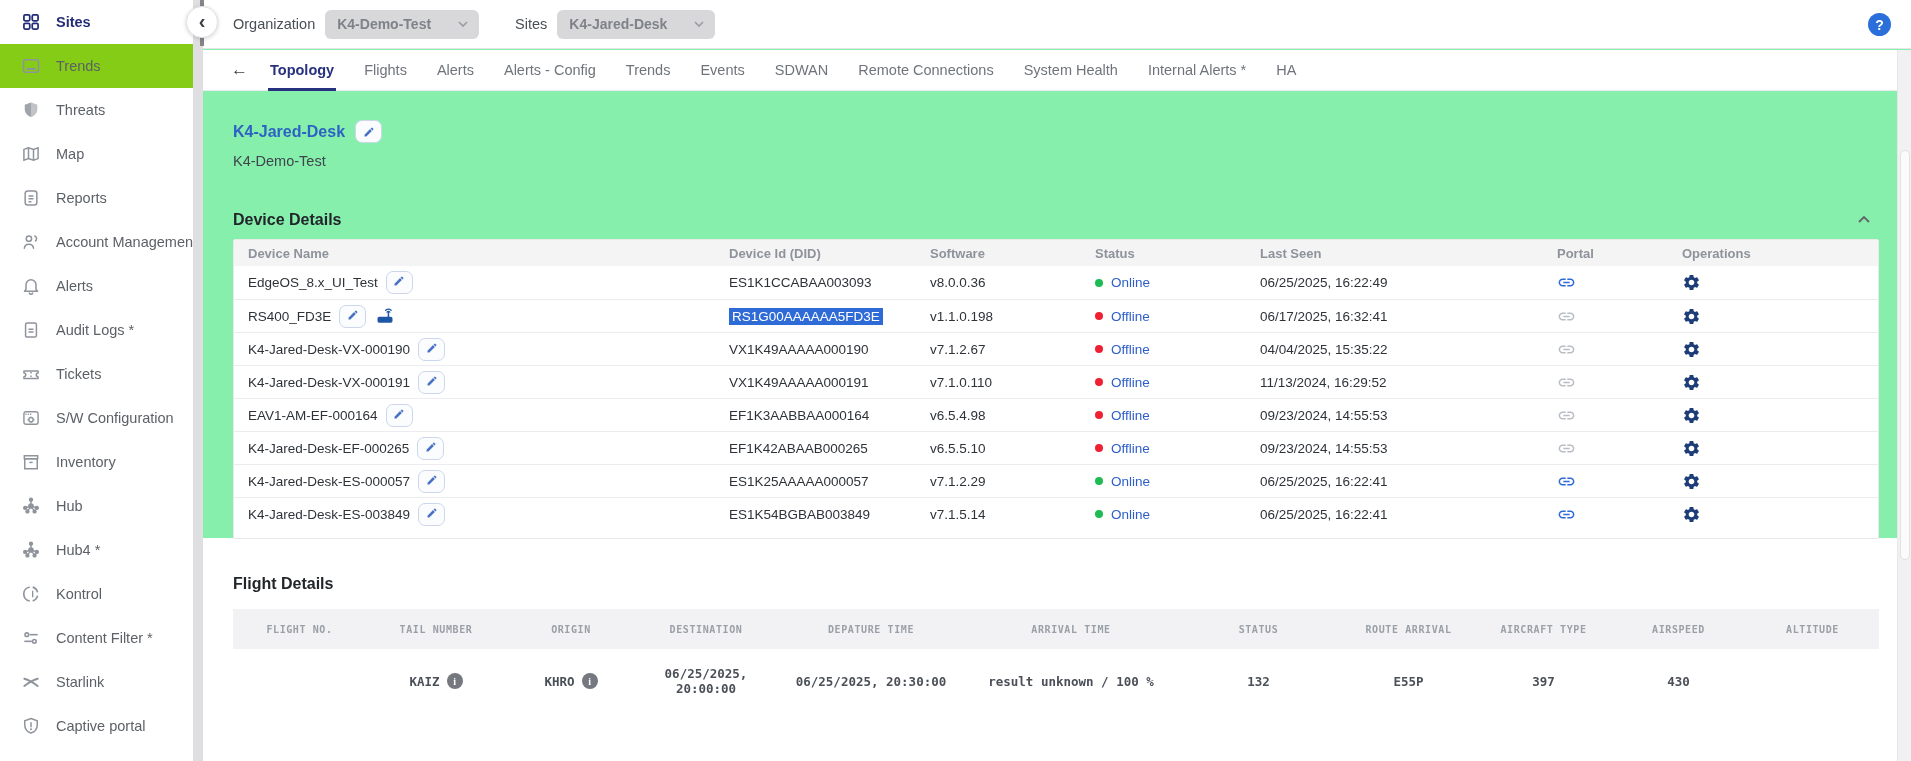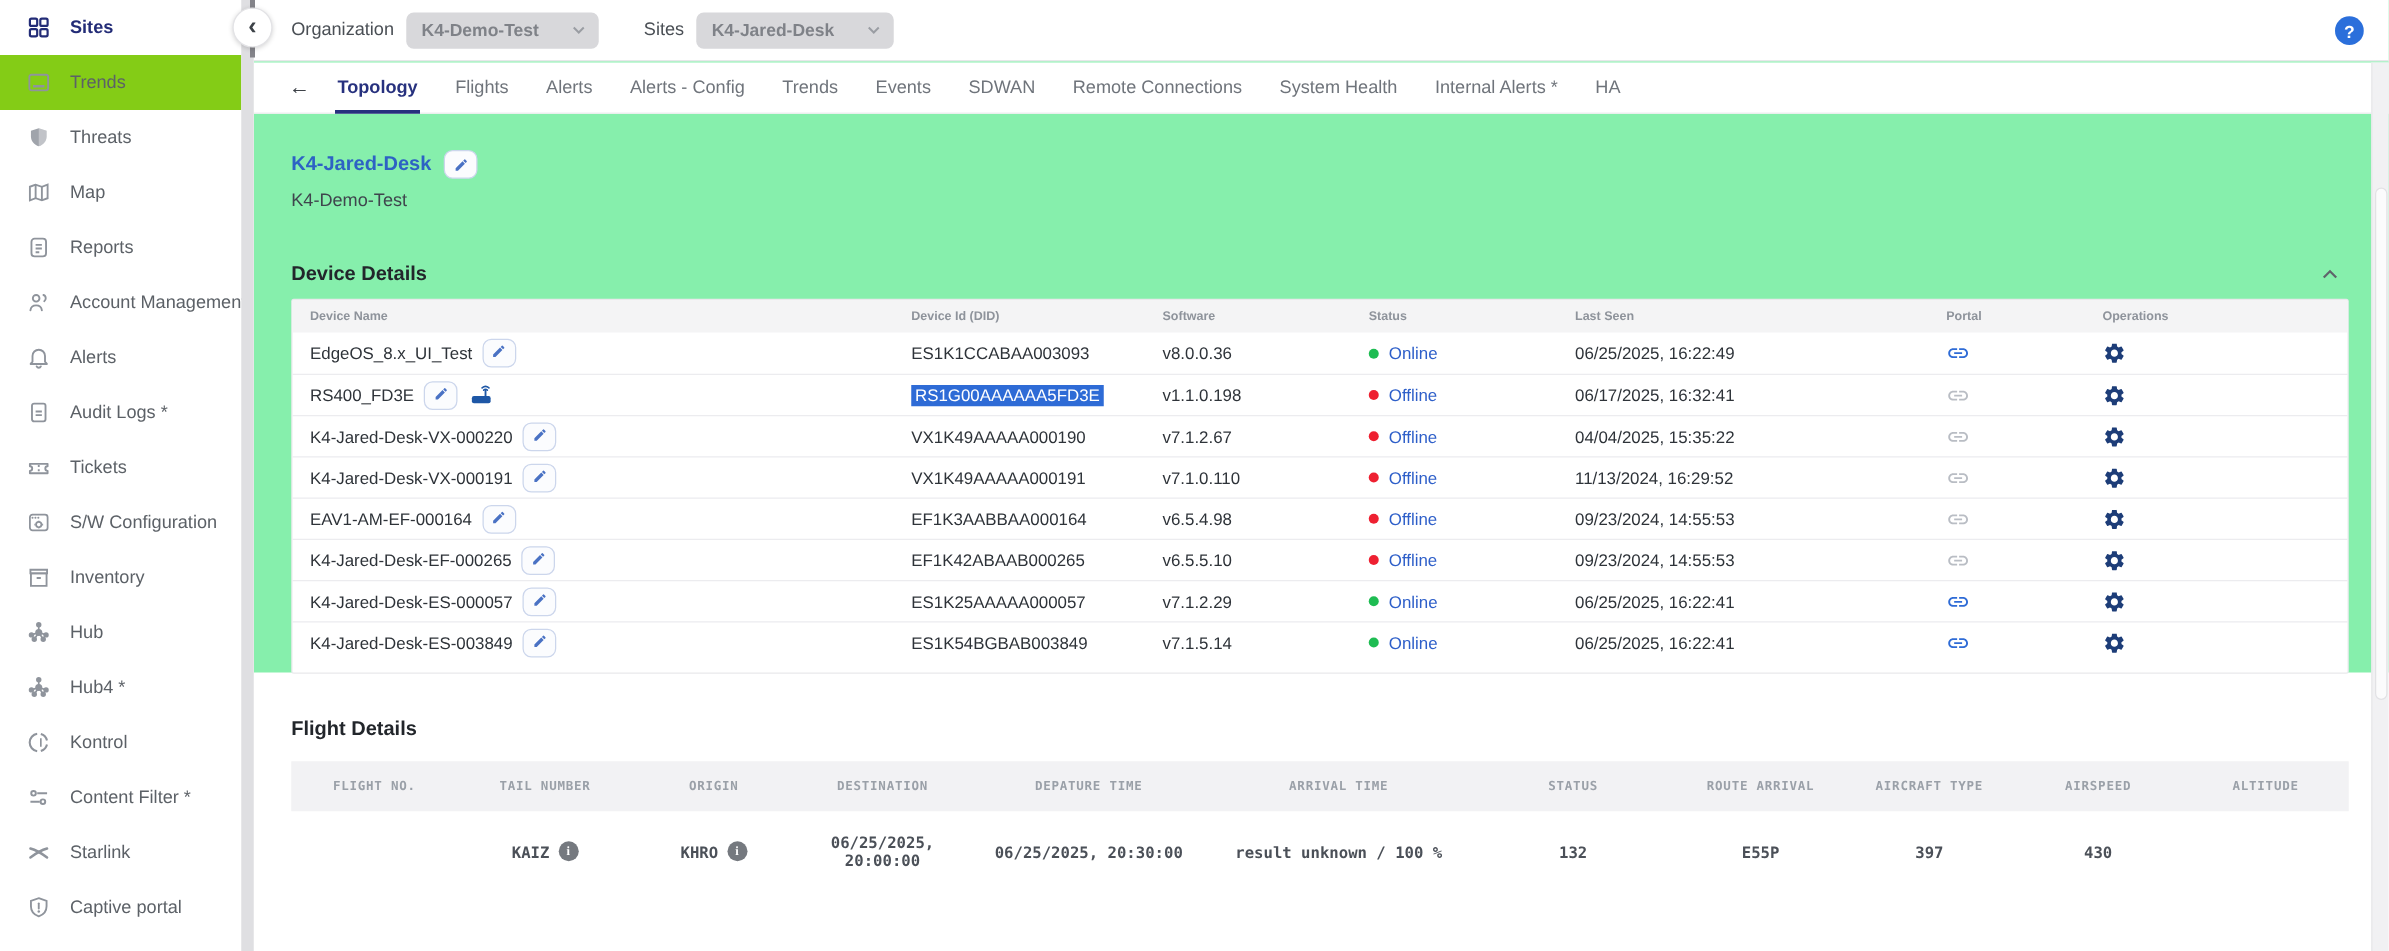--- a/index.html
+++ b/index.html
@@ -54,21 +54,21 @@
 
   .section-title { font-size:16px; font-weight:700; color:#22262b; }
 
   
   .device-section { margin:42px 0 0 30px; width:1646px; }
   .device-title-row { display:flex; align-items:flex-start; justify-content:space-between; margin-bottom:10px; }
   .collapse-up { width:18px; height:18px; cursor:pointer; margin-right:6px; }
   .dtable { border:1px solid #e9e9ec; border-radius:2px; background:#fff; padding-bottom:8px; }
   .drow { display:grid; grid-template-columns:495px 201px 165px 165px 297px 125px 1fr; align-items:center; }
   .dtable .dhead { background:#f4f4f5; height:26px; }
-  .dtable .dhead .dcell { font-size:10px; color:#8e939b; font-weight:600;text-align:center; }
+  .dtable .dhead .dcell { font-size:13px; color:#8e939b; font-weight:600;text-align:center; }
   .dtable .drow + .drow { border-top:1px solid #ececef; }
   .dtable .dbody { height:33px; }
   .dcell { padding-left:0; font-size:13.5px; color:#2e3339; display:flex; align-items:center; gap:8px; }
   .dcell:first-child { padding-left:14px; }
   .did-sel { background:#2e6bd6; color:#fff; padding:1px 3px; }
   .status-dot { width:8px; height:8px; border-radius:50%; display:inline-block; }
   .status-txt { color:#2e5fc9; }
   .icon-btn { background:none; border:none; cursor:pointer; padding:0; display:inline-flex; align-items:center; }
 
   
@@ -457,21 +457,21 @@
      <div class="dcell">
                   <button class="icon-btn">
                     <svg width="19" height="19" viewBox="0 0 24 24">
                       <path fill="#1d3d78" d="M19.14 12.94c.04-.3.06-.61.06-.94 0-.32-.02-.64-.07-.94l2.03-1.58a.49.49 0 0 0 .12-.61l-1.92-3.32a.488.488 0 0 0-.59-.22l-2.39.96c-.5-.38-1.03-.7-1.62-.94l-.36-2.54a.484.484 0 0 0-.48-.41h-3.84c-.24 0-.43.17-.47.41l-.36 2.54c-.59.24-1.13.57-1.62.94l-2.39-.96a.488.488 0 0 0-.59.22L2.74 8.87c-.12.21-.08.47.12.61l2.03 1.58c-.05.3-.09.63-.09.94s.02.64.07.94l-2.03 1.58a.49.49 0 0 0-.12.61l1.92 3.32c.12.22.37.29.59.22l2.39-.96c.5.38 1.03.7 1.62.94l.36 2.54c.05.24.24.41.48.41h3.84c.24 0 .44-.17.47-.41l.36-2.54c.59-.24 1.13-.56 1.62-.94l2.39.96c.22.08.47 0 .59-.22l1.92-3.32a.49.49 0 0 0-.12-.61l-2.01-1.58zM12 15.6c-1.98 0-3.6-1.62-3.6-3.6s1.62-3.6 3.6-3.6 3.6 1.62 3.6 3.6-1.62 3.6-3.6 3.6z"></path>
                     </svg>
                   </button>
                 </div>
               </div>
               <div class="drow dbody">
                 <div class="dcell">
-       <span>K4-Jared-Desk-VX-000220</span>
+       <span>K4-Jared-Desk-VX-000190</span>
        <button class="edit-btn">
          <span><svg width="12" height="12" viewBox="0 0 24 24">
                         <path fill="#4a72c4" d="M3 17.25V21h3.75L17.81 9.94l-3.75-3.75L3 17.25zM20.71 7.04c.39-.39.39-1.02 0-1.41l-2.34-2.34a.996.996 0 0 0-1.41 0l-1.83 1.83 3.75 3.75 1.83-1.83z"></path>
                       </svg></span>
        </button>
 
      </div>
      <div class="dcell">
                   <span class="">VX1K49AAAAA000190</span>
                 </div>

